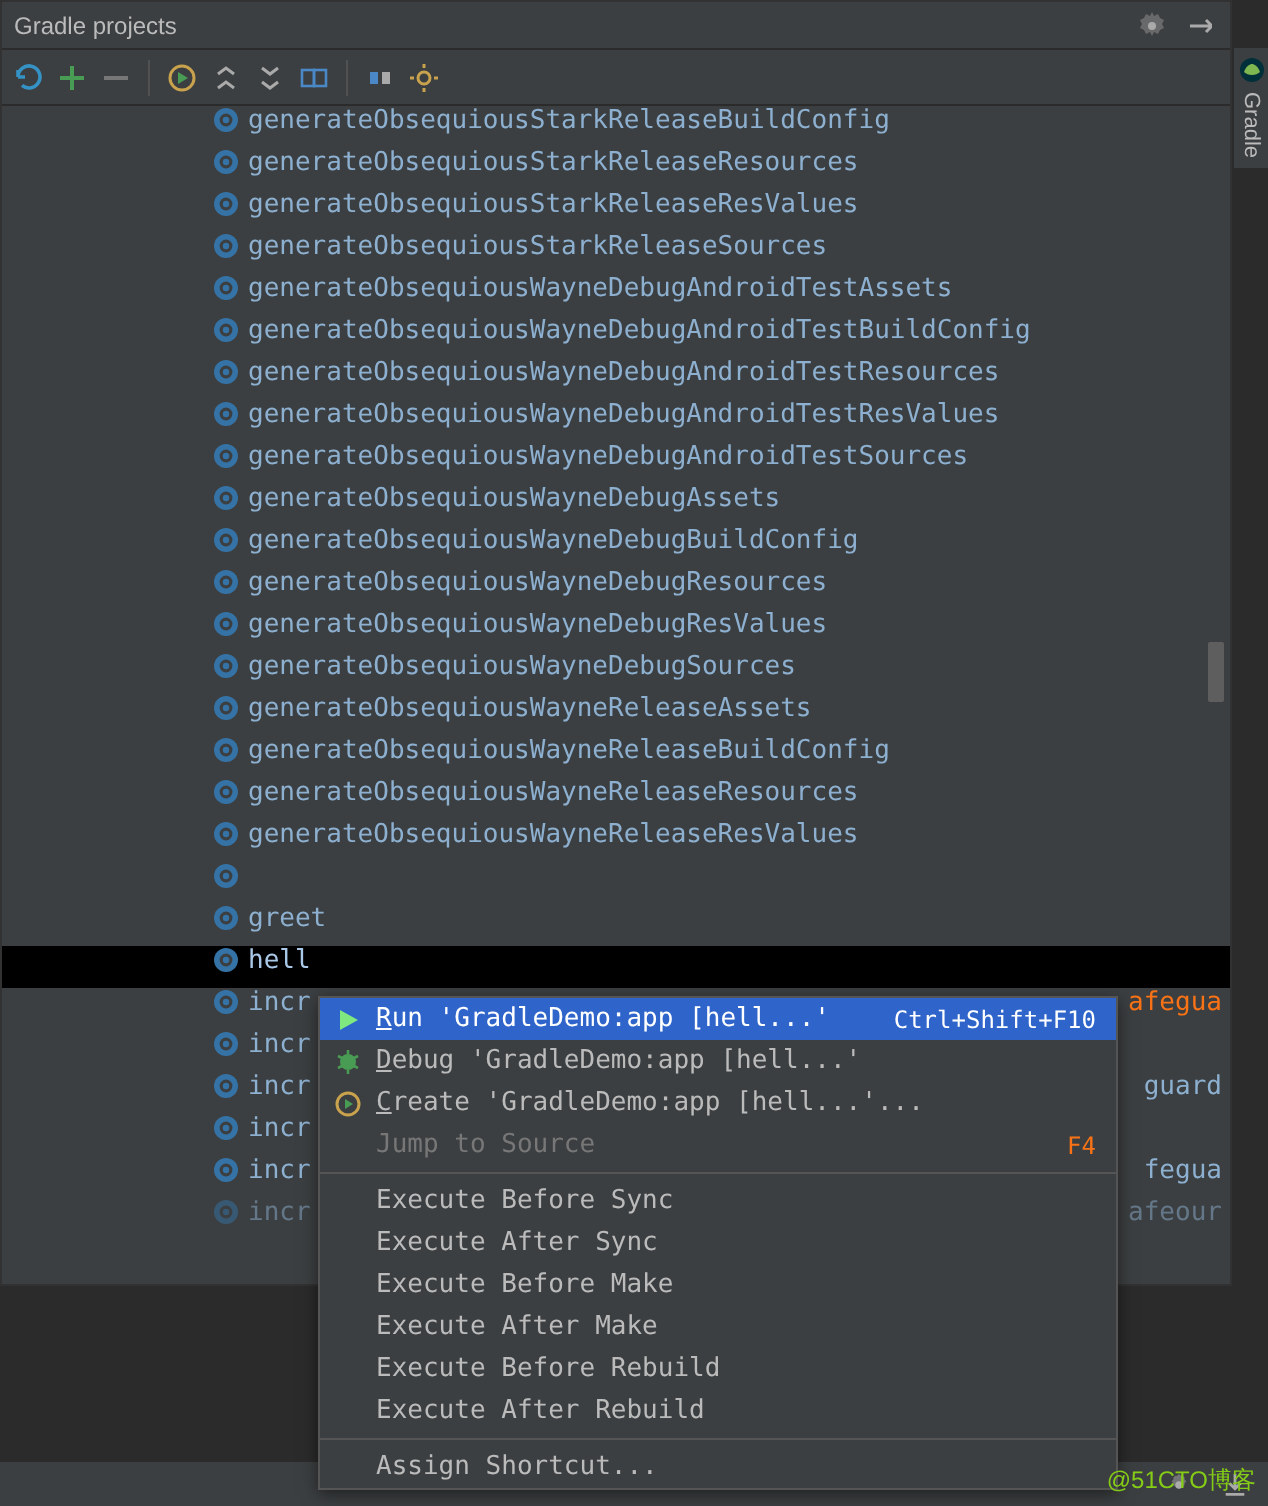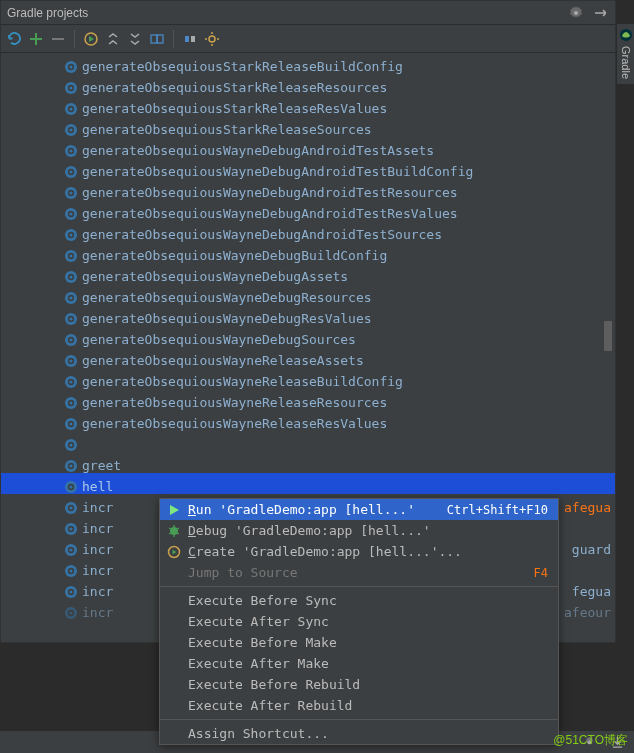--- a/index.html
+++ b/index.html
@@ -55,28 +55,28 @@
 .tree {
   height: calc(100% - 52px);
   overflow: hidden;
   background: #3c3f41;
   position: relative;
   font-family: "Consolas", monospace;
   font-size: 13px;
 }
 .tree-item {
   display: flex;
-  align-items: flex-end;
+  align-items: flex-start;
   height: 21px;
-  padding-left: 63px;
+  padding-left: 105px;
   color: #8db0d0;
   white-space: nowrap;
 }
 .tree-item.selected {
-  background: #1d4ed8;
+  background: #000000;
   color: #a9c8e8;
 }
 .tree-item.dimmed {
   opacity: 0.5;
 }
 .task-icon {
   width: 14px;
   height: 14px;
   margin-right: 4px;
   flex-shrink: 0;
@@ -326,29 +326,29 @@
           <circle cx="7" cy="7" r="1.6" fill="#3573a6"></circle>
         </svg>
         <span>generateObsequiousWayneDebugAndroidTestSources</span>
       </div>
       <div class="tree-item">
         <svg class="task-icon" viewBox="0 0 14 14">
           <circle cx="7" cy="7" r="6" fill="#3573a6"></circle>
           <circle cx="7" cy="7" r="3.2" fill="#3c3f41"></circle>
           <circle cx="7" cy="7" r="1.6" fill="#3573a6"></circle>
         </svg>
+        <span>generateObsequiousWayneDebugAssets</span>
+      </div>
+      <div class="tree-item">
+        <svg class="task-icon" viewBox="0 0 14 14">
+          <circle cx="7" cy="7" r="6" fill="#3573a6"></circle>
+          <circle cx="7" cy="7" r="3.2" fill="#3c3f41"></circle>
+          <circle cx="7" cy="7" r="1.6" fill="#3573a6"></circle>
+        </svg>
         <span>generateObsequiousWayneDebugBuildConfig</span>
-      </div>
-      <div class="tree-item">
-        <svg class="task-icon" viewBox="0 0 14 14">
-          <circle cx="7" cy="7" r="6" fill="#3573a6"></circle>
-          <circle cx="7" cy="7" r="3.2" fill="#3c3f41"></circle>
-          <circle cx="7" cy="7" r="1.6" fill="#3573a6"></circle>
-        </svg>
-        <span>generateObsequiousWayneDebugAssets</span>
       </div>
       <div class="tree-item">
         <svg class="task-icon" viewBox="0 0 14 14">
           <circle cx="7" cy="7" r="6" fill="#3573a6"></circle>
           <circle cx="7" cy="7" r="3.2" fill="#3c3f41"></circle>
           <circle cx="7" cy="7" r="1.6" fill="#3573a6"></circle>
         </svg>
         <span>generateObsequiousWayneDebugResources</span>
       </div>
       <div class="tree-item">

